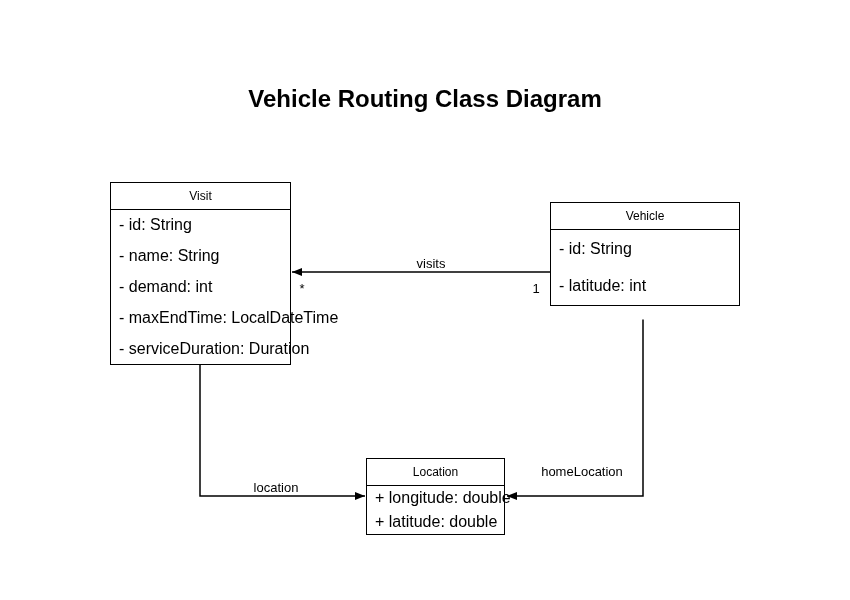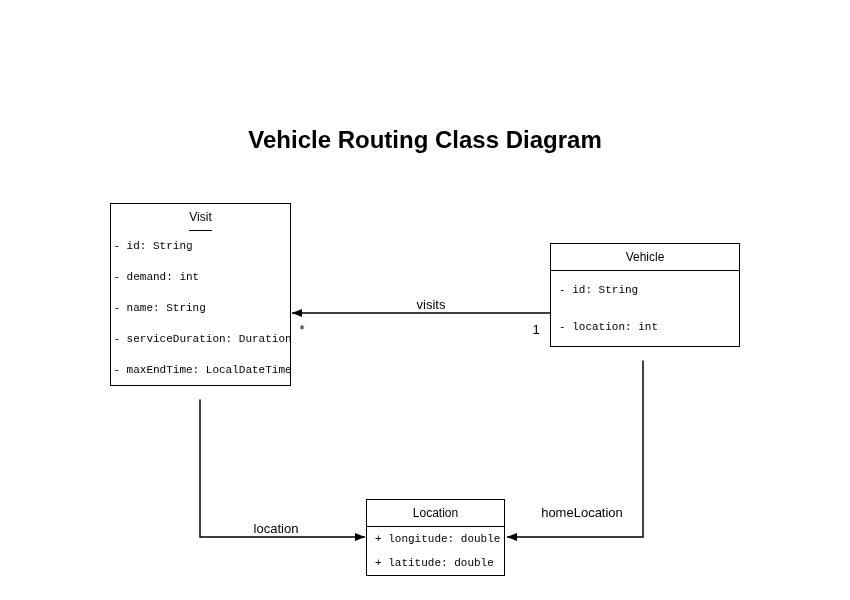--- a/index.html
+++ b/index.html
@@ -4,21 +4,21 @@
 <style>
   html, body { margin: 0; padding: 0; }
   body {
     width: 850px; height: 600px;
     background: var(--background, #ffffff);
     font-family: "Liberation Sans", sans-serif;
     color: var(--stroke, #000000);
   }
   #canvas {
     position: relative; width: 850px; height: 552px;
-    overflow: hidden; background: var(--background, #ffffff); margin-top: 41px;
+    overflow: hidden; background: var(--background, #ffffff);
   }
   .diagram-title {
     position: absolute; top: 85px; left: 0; width: 850px;
     margin: 0; text-align: center;
     font-size: 24px; font-weight: bold; line-height: 1.15;
   }
   .class-box {
     position: absolute; box-sizing: border-box;
     background: var(--box-fill, #ffffff);
     border: 1.5px solid var(--stroke, #000000);
@@ -26,32 +26,32 @@
   }
   .class-title {
     flex: 0 0 26px;
     border-bottom: 1.5px solid var(--stroke, #000000);
     display: flex; align-items: center; justify-content: center;
     font-size: 12px;
   }
   .class-attrs { flex: 1 1 auto; display: flex; flex-direction: column; }
   .attr-row {
     flex: 1 1 0; display: flex; align-items: center;
-    padding: 0 4px 0 8px; font-size: 11px; white-space: nowrap; font-family: Liberation Mono, monospace;
+    padding: 0 4px 0 8px; font-size: 16px; white-space: nowrap;
   }
   #connectors { position: absolute; left: 0; top: 0; width: 850px; height: 600px; }
   #connectors .edge { fill: none; stroke: var(--stroke, #000000); stroke-width: 1.5; }
   #connectors .arrowhead { fill: var(--stroke, #000000); stroke: none; }
   .edge-label, .mult-label {
     position: absolute; transform: translateX(-50%);
     font-size: 13px; line-height: 14px; white-space: nowrap;
     background: var(--background, #ffffff); padding: 0 2px;
   }
   
-  #class-visit    { left: 110px; top: 162px; width: 181px; height: 183px; align-items: center; }
+  #class-visit    { left: 110px; top: 182px; width: 181px; height: 183px; }
   #class-vehicle  { left: 550px; top: 202px; width: 190px; height: 104px; }
   #class-location { left: 366px; top: 458px; width: 139px; height: 77px; }
   
   #label-visits        { left: 431px; top: 257px; }
   #mult-visits-target  { left: 302px; top: 282px; }
   #mult-visits-source  { left: 536px; top: 282px; }
   #label-location      { left: 276px; top: 481px; }
   #label-homelocation  { left: 582px; top: 465px; }
 </style>
 </head>
@@ -69,32 +69,32 @@
     </defs>
     <path class="edge" d="M550,272 L292,272" marker-end="url(#arrow)"></path>
     <path class="edge" d="M200,358.5 L200,496 L365,496" marker-end="url(#arrow)"></path>
     <path class="edge" d="M643,319.5 L643,496 L507,496" marker-end="url(#arrow)"></path>
   </svg>
 
   <div id="class-visit" class="class-box">
     <div class="class-title">Visit</div>
     <div class="class-attrs">
       <div class="attr-row">- id: String</div>
+      <div class="attr-row">- name: String</div>
       <div class="attr-row">- demand: int</div>
-      <div class="attr-row">- name: String</div>
+      <div class="attr-row">- maxEndTime: LocalDateTime</div>
       <div class="attr-row">- serviceDuration: Duration</div>
-      <div class="attr-row">- maxEndTime: LocalDateTime</div>
     </div>
   </div>
 
   <div id="class-vehicle" class="class-box">
     <div class="class-title">Vehicle</div>
     <div class="class-attrs">
       <div class="attr-row">- id: String</div>
-      <div class="attr-row">- location: int</div>
+      <div class="attr-row">- latitude: int</div>
     </div>
   </div>
 
   <div id="class-location" class="class-box">
     <div class="class-title">Location</div>
     <div class="class-attrs">
       <div class="attr-row">+ longitude: double</div>
       <div class="attr-row">+ latitude: double</div>
     </div>
   </div>

